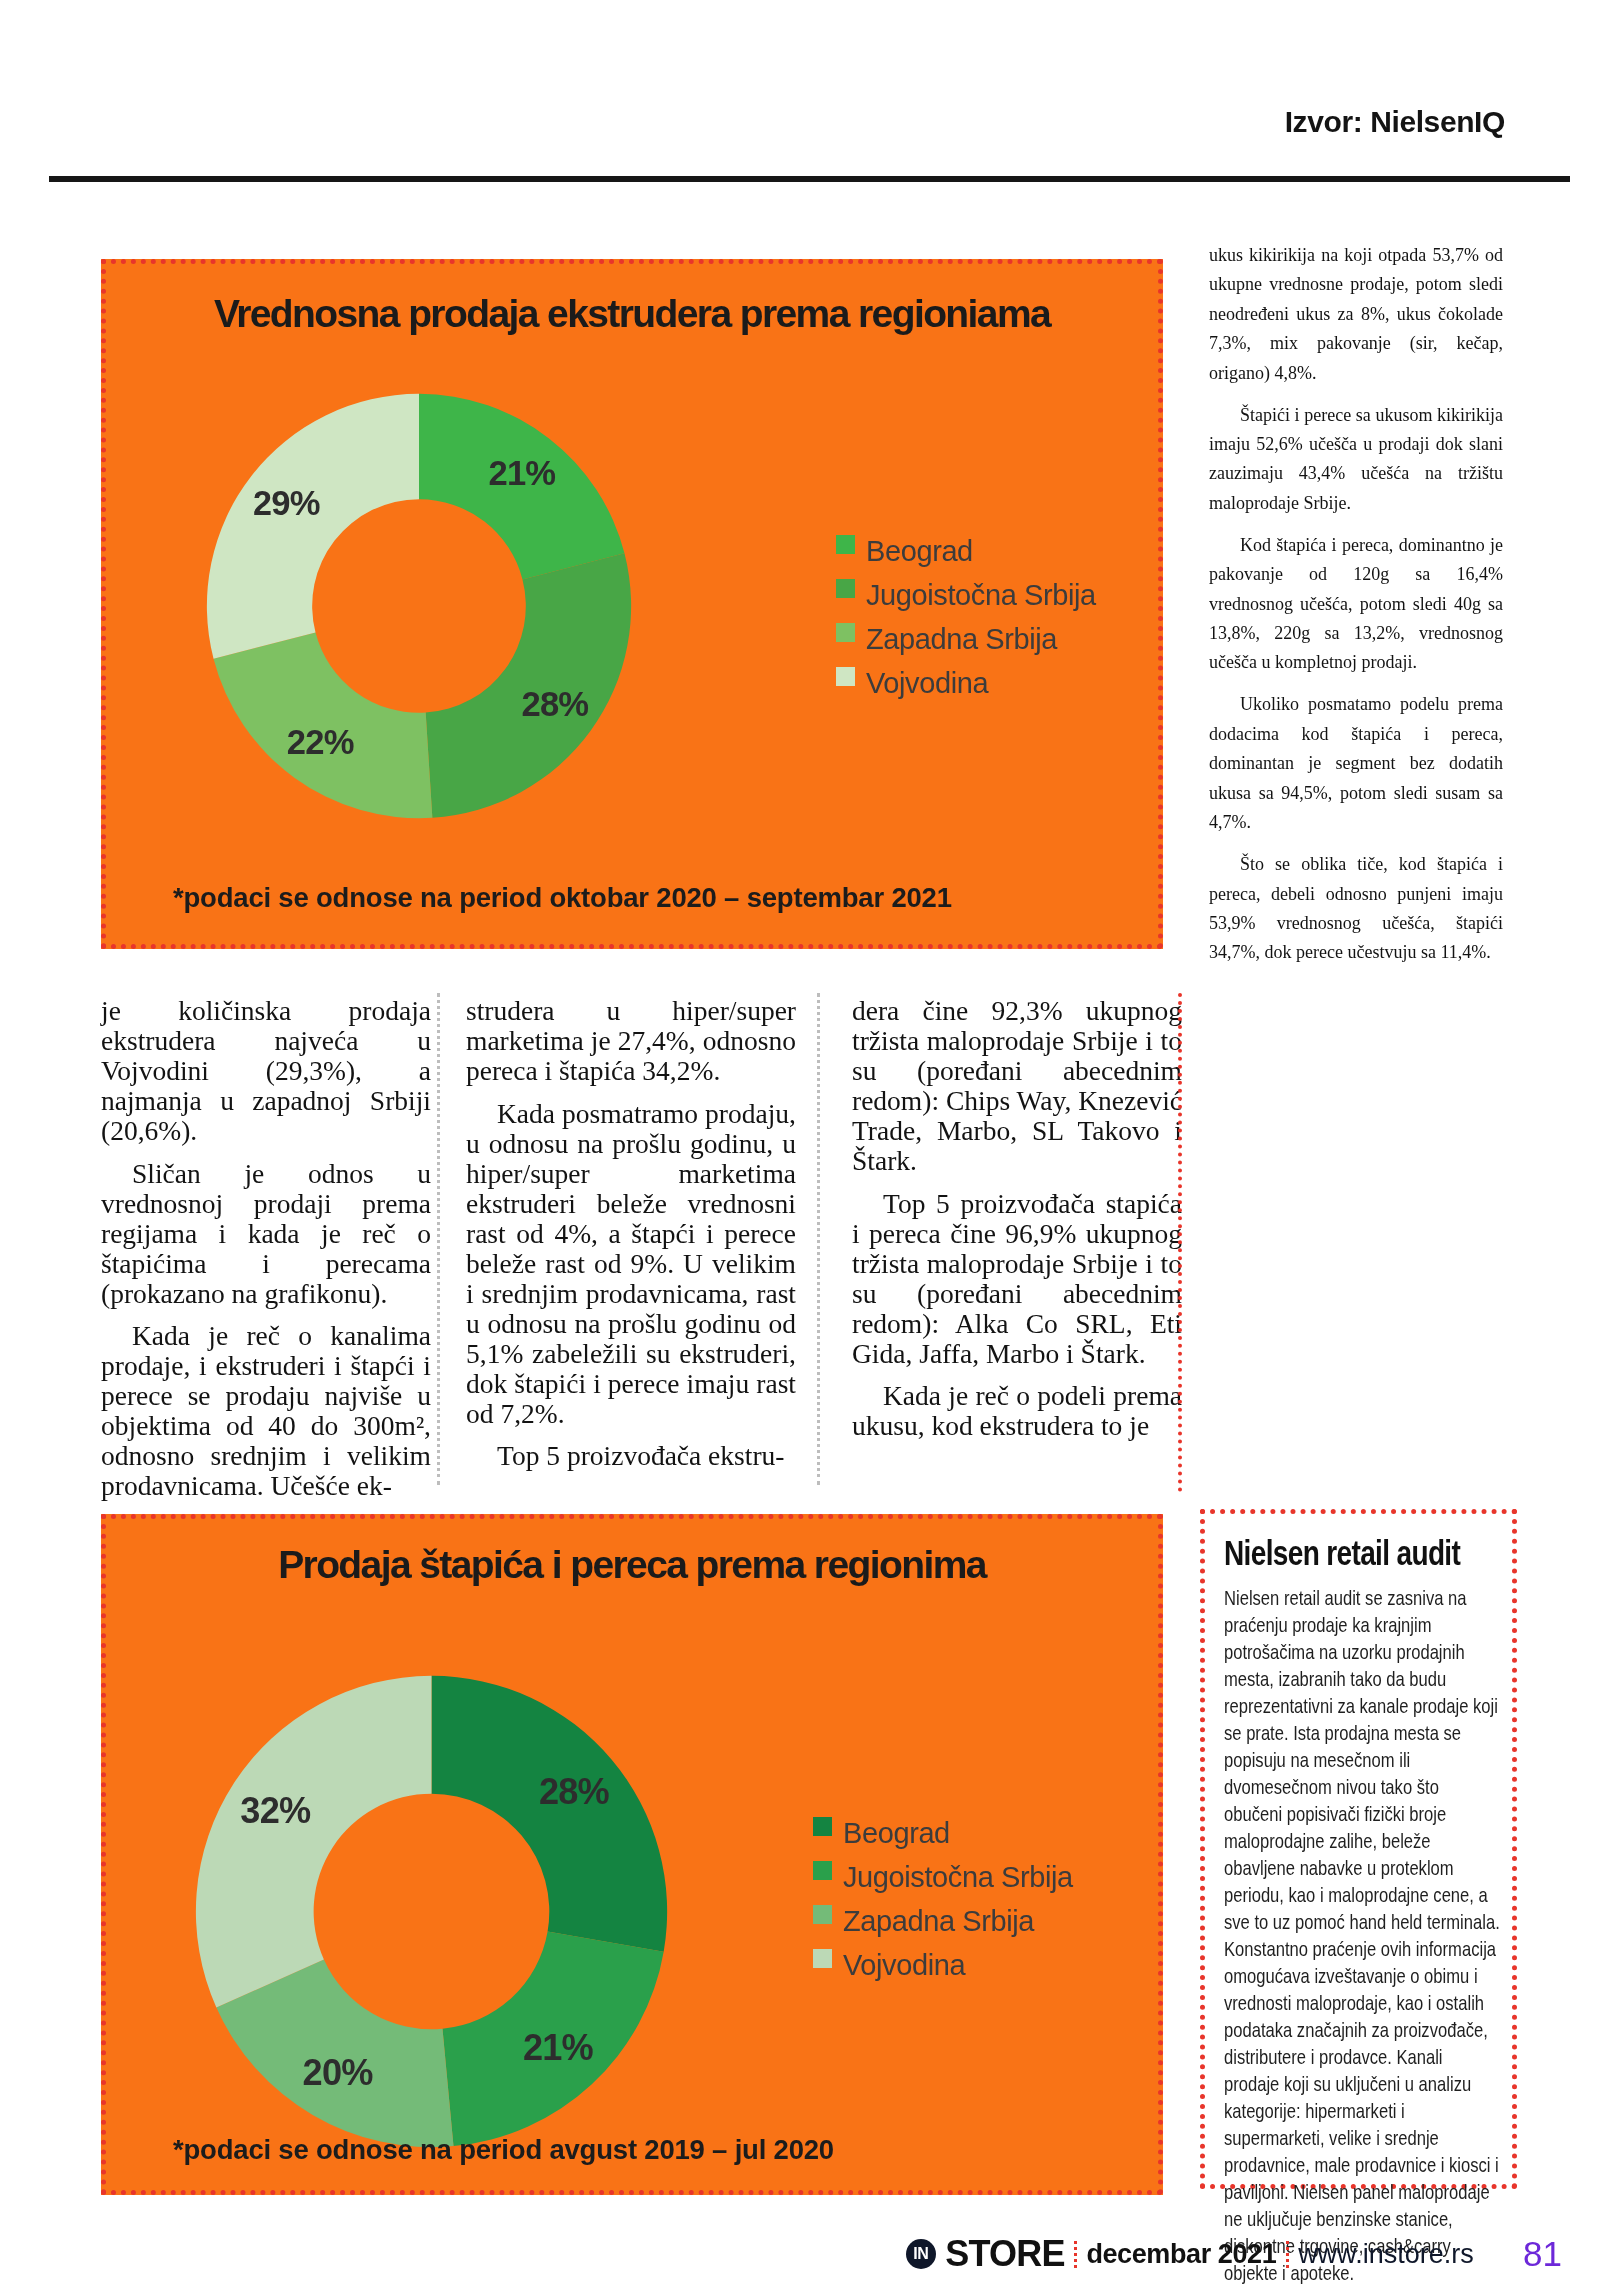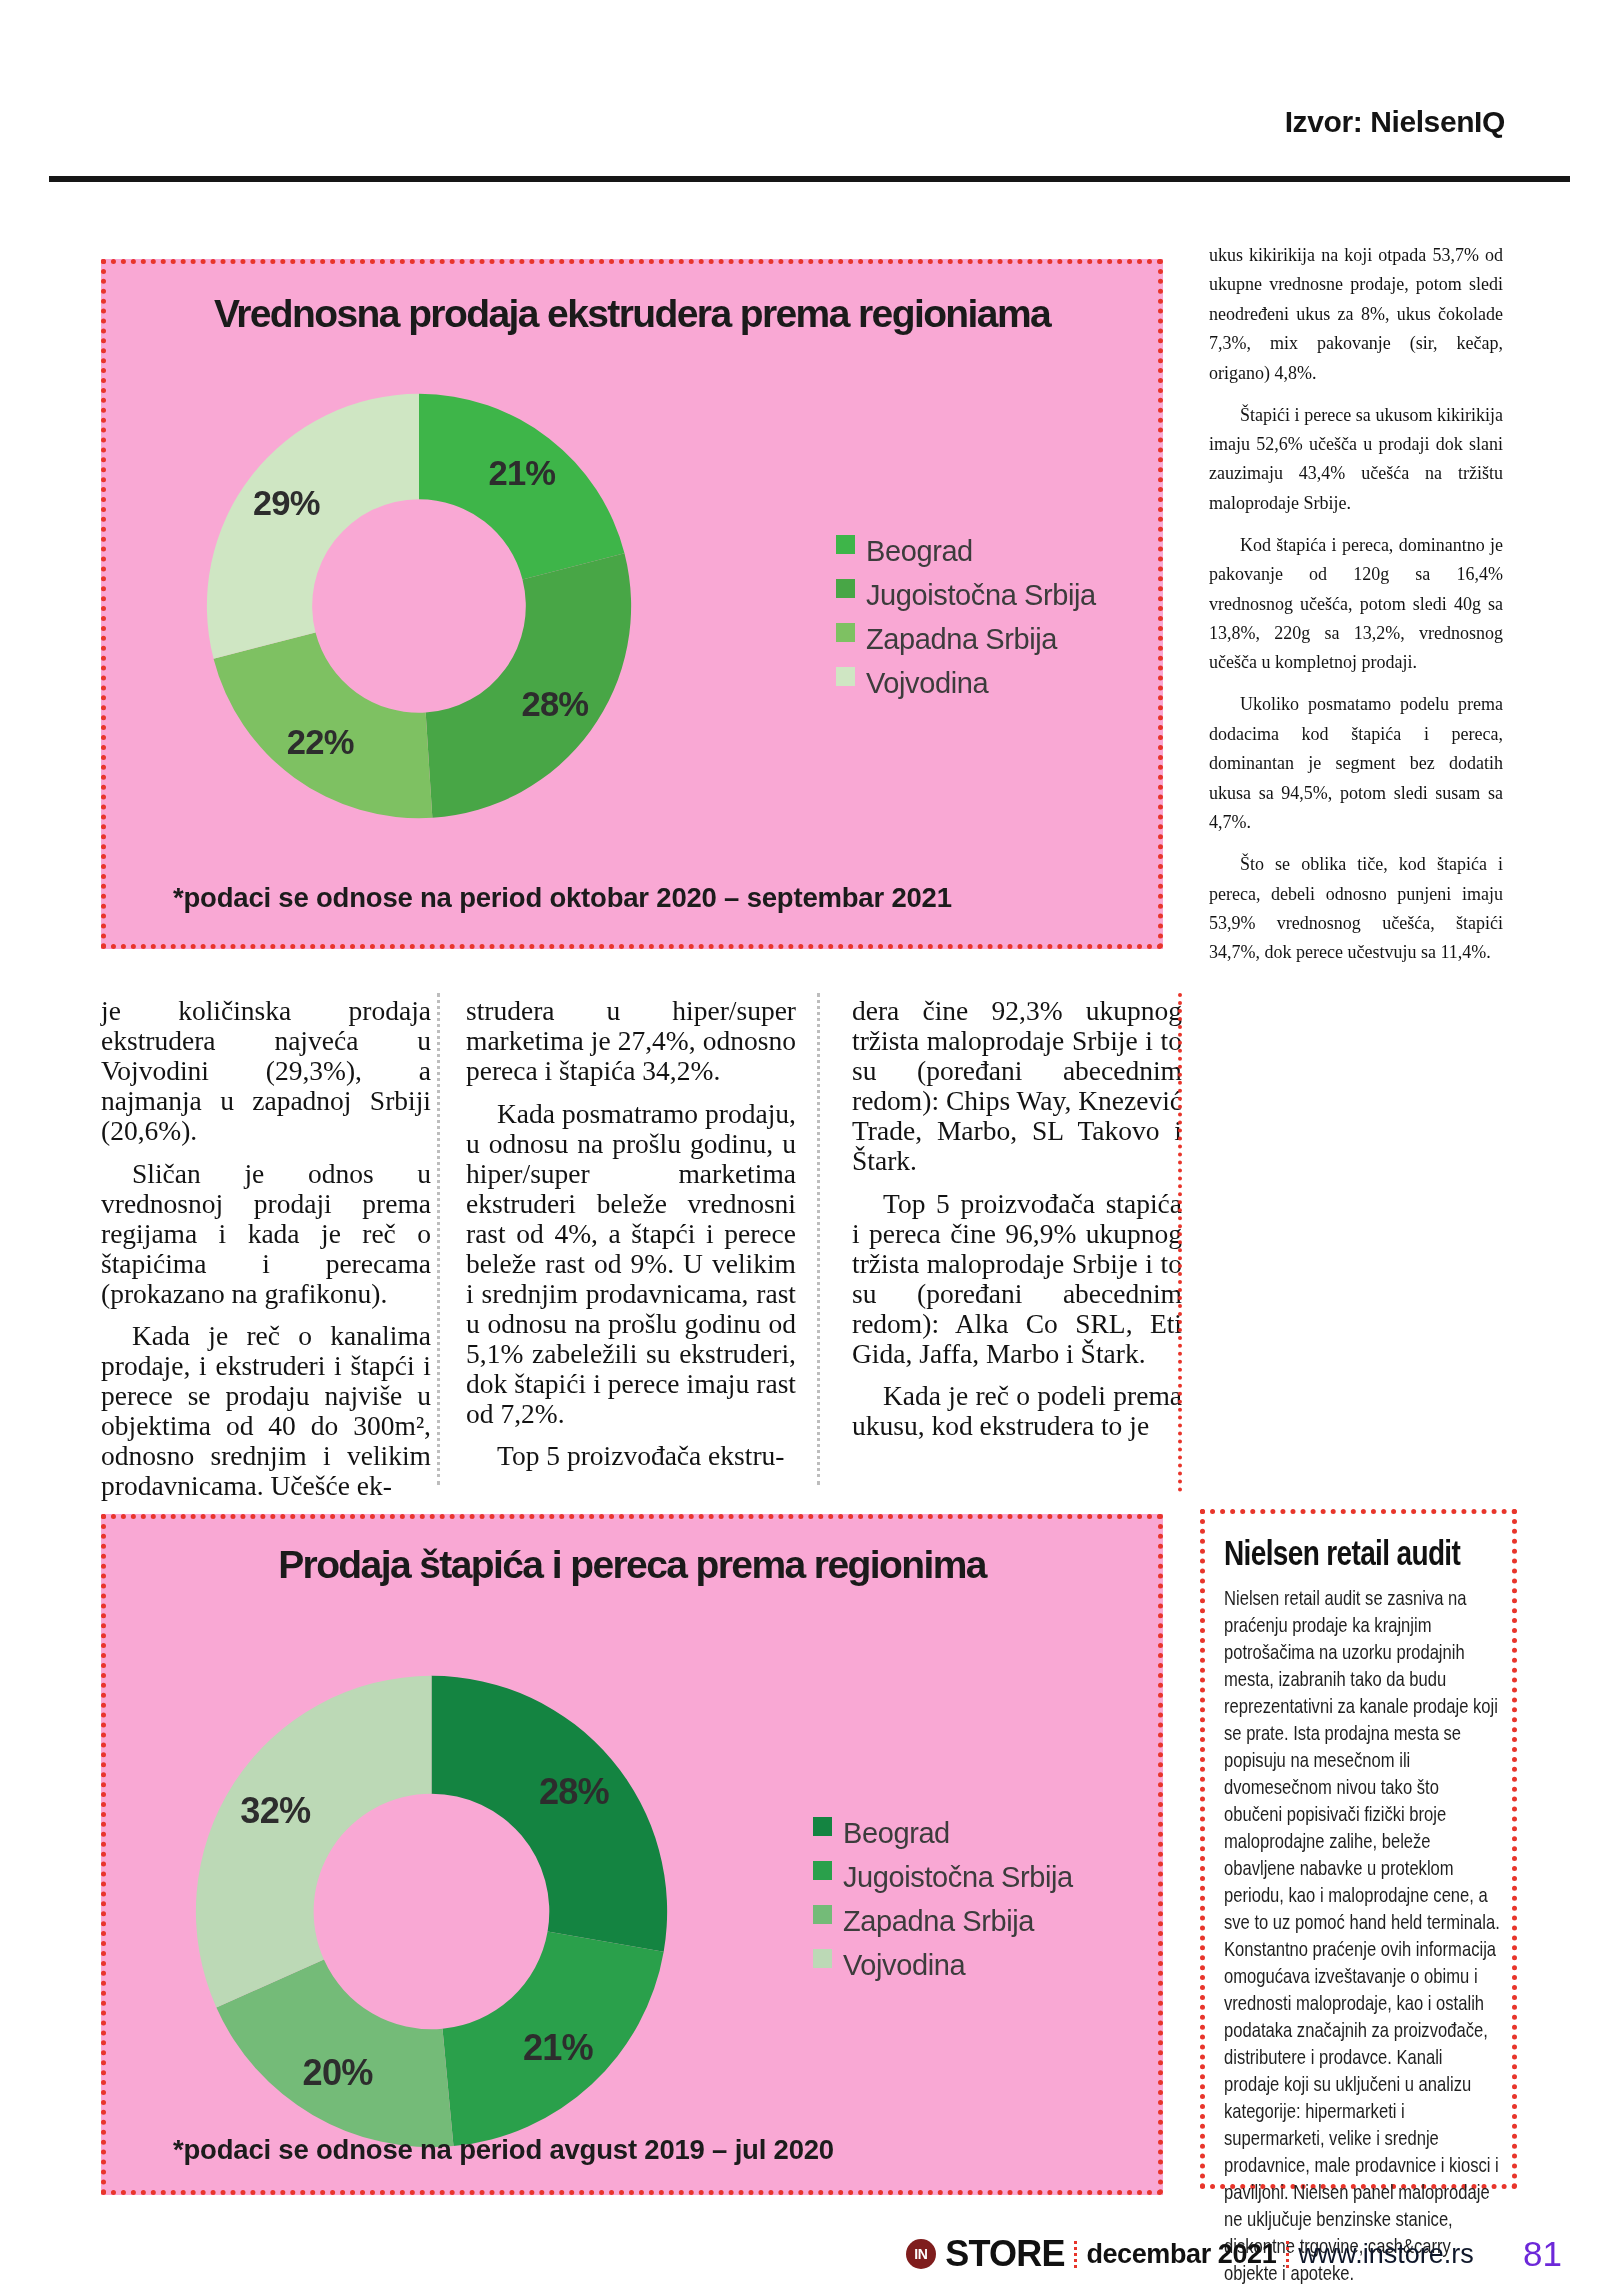--- a/index.html
+++ b/index.html
@@ -5,21 +5,21 @@
   html,body{margin:0;padding:0;}
   body{
     width:1623px;height:2295px;position:relative;background:#ffffff;
     font-family:"Liberation Sans",sans-serif;color:#161616;overflow:hidden;
   }
   .abs{position:absolute;}
   
   #source-label{top:105px;right:118px;font-size:30px;font-weight:700;letter-spacing:-0.4px;color:#141414;}
   #top-rule{left:49px;top:176px;width:1521px;height:5.5px;background:#161616;}
   
-  .chart-box{box-sizing:border-box;border:5.5px dotted #e8352b;background:#f9a8d4;}
+  .chart-box{box-sizing:border-box;border:5.5px dotted #e8352b;background:#f97316;}
   #chart-box-1{left:101px;top:259px;width:1062px;height:690px;}
   #chart-box-2{left:101px;top:1514px;width:1062px;height:681px;}
   .chart-title{position:absolute;left:0;width:100%;text-align:center;font-size:39px;font-weight:700;
     letter-spacing:-1.6px;color:#1b1b1b;white-space:nowrap;}
   #chart-box-1 .chart-title{top:28px;}
   #chart-box-2 .chart-title{top:23.6px;}
   .chart-footnote{position:absolute;left:67px;font-size:27.5px;font-weight:600;letter-spacing:-0.2px;color:#1c1c1c;}
   #chart-box-1 .chart-footnote{bottom:30px;}
   #chart-box-2 .chart-footnote{bottom:23.6px;}
   .legend{position:absolute;}
@@ -42,22 +42,22 @@
   #vsep-red{left:1178px;top:993px;height:499px;border-left:4.7px dotted #e8352b;width:0;}
   
   #nielsen-box{left:1200px;top:1509px;width:317px;height:680px;box-sizing:border-box;
     border:5.5px dotted #e8352b;padding:19px 15.7px 15.7px 19px;background:#fff;}
   #nielsen-title{font-size:35px;font-weight:800;letter-spacing:-0.8px;color:#111;
     transform:scaleX(0.8);transform-origin:0 50%;white-space:nowrap;margin:0 0 11px 0;}
   #nielsen-body{width:350px;transform:scaleX(0.79);transform-origin:0 0;
     font-size:21px;line-height:27px;color:#1f1f1f;text-align:left;}
   
   #footer{right:61px;top:2233px;display:flex;align-items:center;gap:9.4px;}
-  .in-circle{width:30px;height:30px;border-radius:50%;background:#7f1d1d;color:#fff;
-    display:flex;align-items:center;justify-content:center;font-size:14px;font-weight:700;letter-spacing:-0.4px;}
+  .in-circle{width:30px;height:30px;border-radius:50%;background:#0f172a;color:#fff;
+    display:flex;align-items:center;justify-content:center;font-size:16px;font-weight:700;letter-spacing:-0.4px;}
   #footer .brand{font-size:36px;font-weight:800;letter-spacing:-0.8px;color:#111;}
   .footer-sep{height:27px;border-left:3.1px dotted #e8352b;width:0;}
   #footer .issue{font-size:27px;font-weight:700;letter-spacing:-0.4px;color:#111;}
   #footer .site{font-size:27px;font-weight:400;color:#0f172a;}
   #footer .pageno{font-size:35px;font-weight:400;margin-left:40px;color:#6d28d9;}
   svg text.slice-label{font-family:"Liberation Sans",sans-serif;font-weight:600;letter-spacing:-1px;}
 </style>
 </head>
 <body>
 

